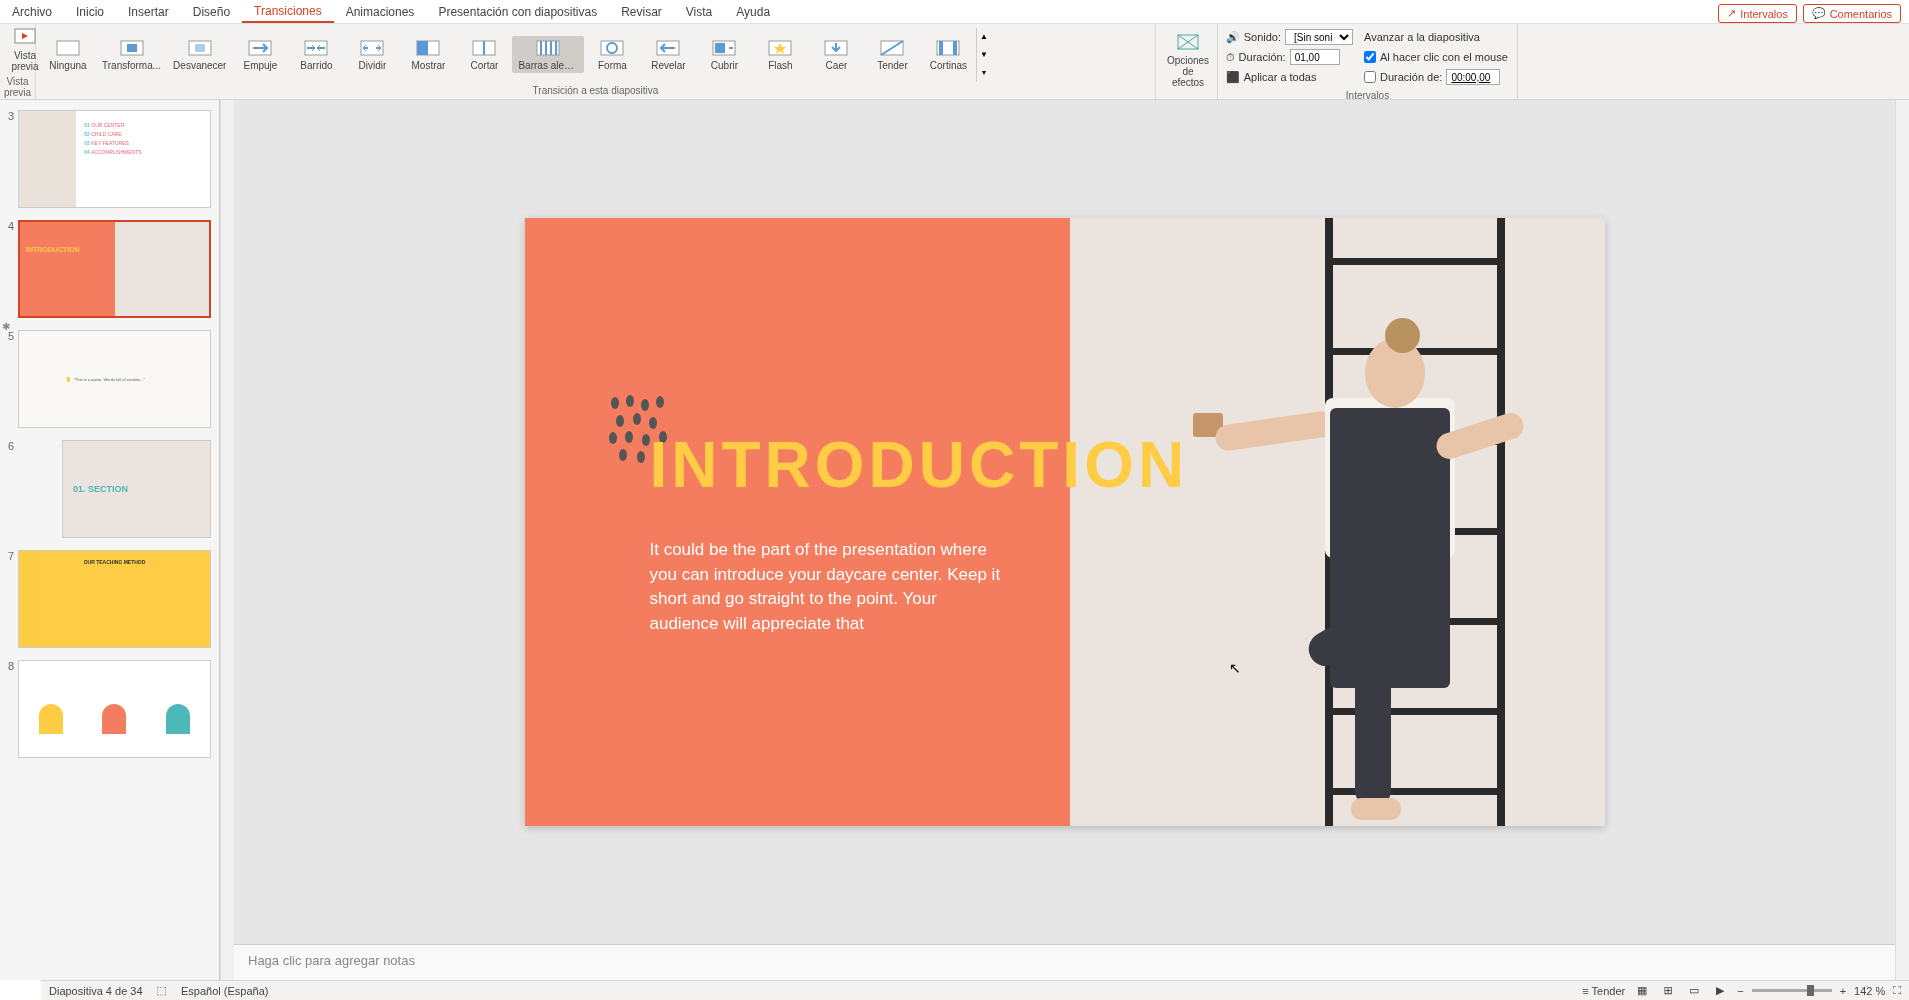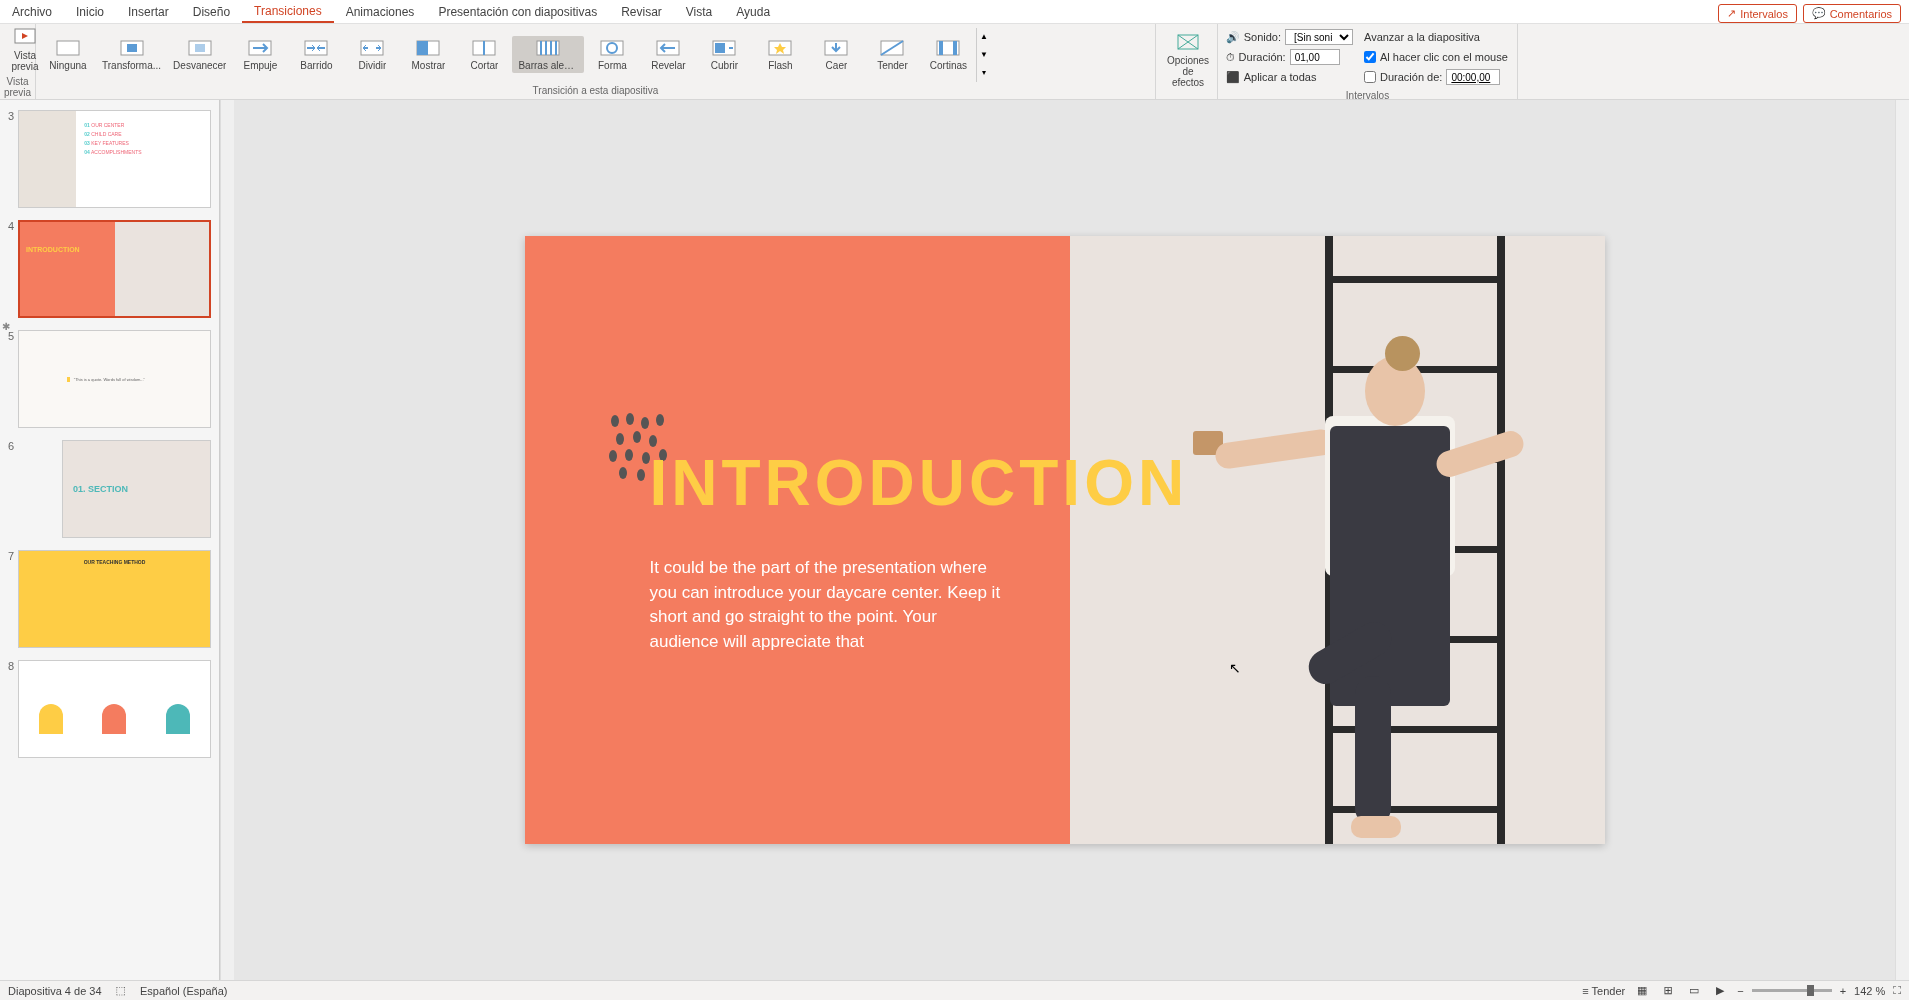--- a/index.html
+++ b/index.html
@@ -47,21 +47,21 @@
     .ladder-rail.r1 { left: 0; } .ladder-rail.r2 { right: 0; }
     .ladder-rung { position: absolute; left: 0; right: 0; height: 7px; background: #2a2a2a; }
     
     .slide-title { position: absolute; top: 210px; left: 125px; font-size: 64px; font-weight: 900; letter-spacing: 4px; color: #fecd45; font-family: 'Arial Black', sans-serif; }
     .slide-body { position: absolute; top: 320px; left: 125px; width: 360px; font-size: 17px; line-height: 1.45; color: #fff; }
     .dots-deco { position: absolute; top: 175px; left: 80px; width: 90px; height: 80px; }
     
     .notes { height: 36px; background: #f9f9f9; border-top: 1px solid #ccc; padding: 8px 14px; color: #888; font-size: 13px; cursor: text; }
     
     
-    .statusbar { height: 20px; background: #f3f2f1; border-top: 1px solid #d6d6d6; display: flex; align-items: center; font-size: 11px; color: #444; padding: 0 8px; }
+    .statusbar { height: 20px; background: #f3f2f1; border-top: 1px solid #d6d6d6; display: flex; align-items: center; font-size: 11px; color: #444; padding: 0 8px; margin-left: 41px; }
     .status-left { display: flex; gap: 14px; align-items: center; }
     .status-right { margin-left: auto; display: flex; gap: 8px; align-items: center; }
     .view-btn { width: 18px; height: 14px; cursor: pointer; display: flex; align-items: center; justify-content: center; }
     .zoom-slider { width: 80px; height: 3px; background: #aaa; position: relative; }
     .zoom-thumb { position: absolute; width: 7px; height: 11px; background: #666; top: -4px; left: 55px; }
     
     
     .t3 { display: flex; }
     .t3 .l { width: 30%; background: #e8e2db; } .t3 .r { flex: 1; padding: 8px; }
     .t3-row { font-size: 5px; color: #e67; margin: 3px 0; } .t3-row span { color: #5cc; font-weight: bold; }
@@ -446,20 +446,21 @@
                 <ellipse cx="18" cy="62" rx="4" ry="6"></ellipse>
                 <ellipse cx="36" cy="64" rx="4" ry="6"></ellipse>
               </g>
             </svg>
         </div>
         <div class="slide-title">INTRODUCTION</div>
         <div class="slide-body">It could be the part of the presentation where you can introduce your daycare center. Keep it short and go straight to the point. Your audience will appreciate that</div>
       </div>
       <div class="cursor">↖</div>
     </div>
+    <div class="notes">Haga clic para agregar notas</div>
   </div>
   <div class="scrollbar-v"></div>
 </div>
 
 <div class="statusbar">
   <div class="status-left">
     <span>Diapositiva 4 de 34</span>
     <span>⬚</span>
     <span>Español (España)</span>
   </div>

